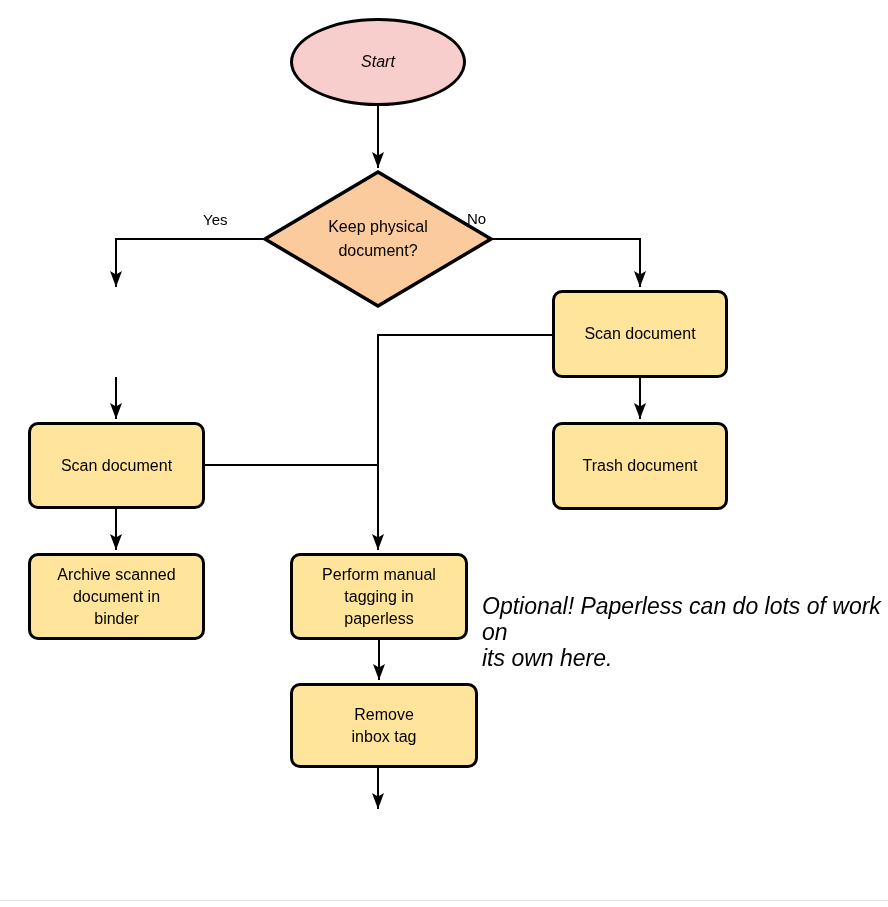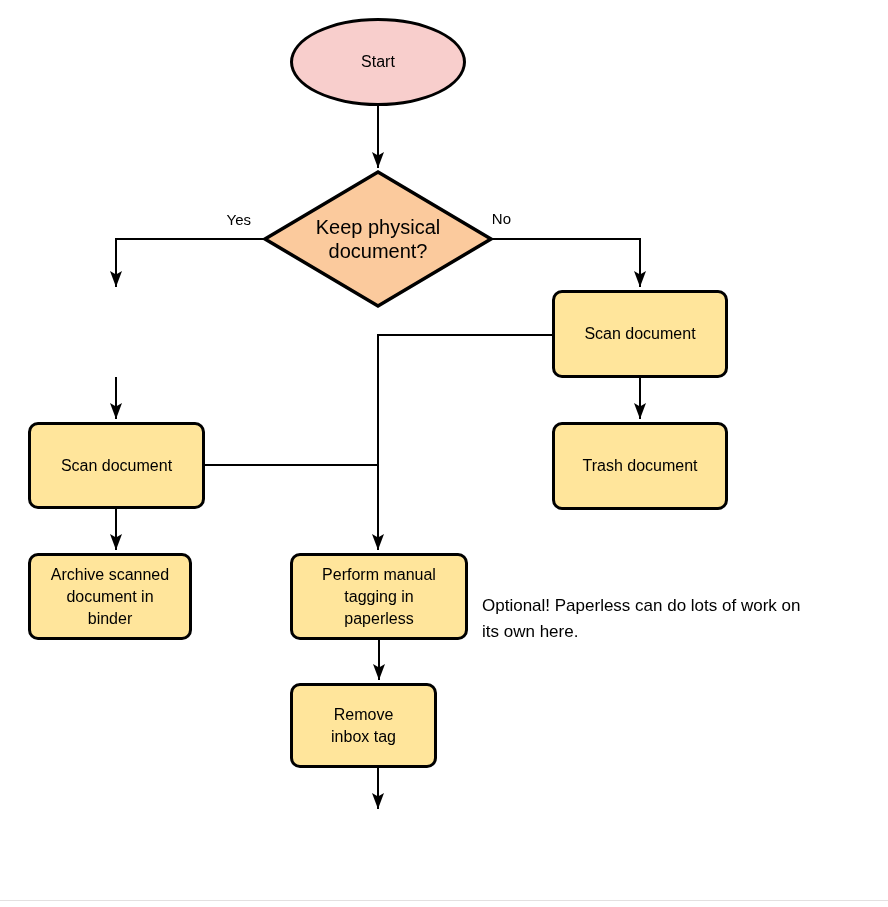--- a/index.html
+++ b/index.html
@@ -39,36 +39,38 @@
   }
   .process {
     background: var(--process-fill);
     border: 3px solid var(--stroke);
     border-radius: 10px;
   }
   .terminal {
     background: var(--terminal-fill);
     border: 3.5px solid var(--stroke);
     border-radius: 50%;
+    font-style: italic;
   }
   .decision-label {
     position: absolute;
     display: flex; align-items: center; justify-content: center;
     text-align: center;
-    font-size: 20px; line-height: 24px;
+    font-size: 16px; line-height: 24px;
     white-space: pre-line;
   }
   .edge-label {
     position: absolute;
     font-size: 15px; line-height: 18px;
-    text-align: right;
+    text-align: left;
   }
   .annotation {
     position: absolute;
-    font-size: 17px; line-height: 26px;
+    font-style: italic;
+    font-size: 23px; line-height: 26px;
     white-space: pre-line;
     text-align: left;
   }
   .bottom-rule {
     position: absolute;
     left: 0; top: 900; width: 888px; height: 1px;
     top: 900px;
     background: #e3e0e0;
   }
 </style>
@@ -103,34 +105,34 @@
   <div class="decision-label" style="left:288px; top:209px; width:180px; height:60px">Keep physical
 document?</div>
 
   <div class="edge-label" style="left:203px; top:211px; width:48px">Yes</div>
 
   <div class="edge-label" style="left:467px; top:210px; width:44px">No</div>
 
 
   <div class="node process" style="left:28px; top:422px; width:177px; height:87px">Scan document</div>
 
-  <div class="node process" style="left:28px; top:553px; width:164px; height:87px">Archive scanned
+  <div class="node process" style="left:28px; top:553px; width:177px; height:87px">Archive scanned
 document in
 binder</div>
 
   <div class="node process" style="left:552px; top:290px; width:176px; height:88px">Scan document</div>
 
   <div class="node process" style="left:290px; top:553px; width:178px; height:87px">Perform manual
 tagging in
 paperless</div>
 
   <div class="node process" style="left:552px; top:422px; width:176px; height:88px">Trash document</div>
 
   <div class="annotation" style="left:482px; top:593px; width:404px">Optional! Paperless can do lots of work on
 its own here.</div>
 
-  <div class="node process" style="left:290px; top:683px; width:147px; height:85px">Remove
+  <div class="node process" style="left:290px; top:683px; width:188px; height:85px">Remove
 inbox tag</div>
 
 
   <div class="bottom-rule"></div>
 
 </div>
 
 </body></html>

